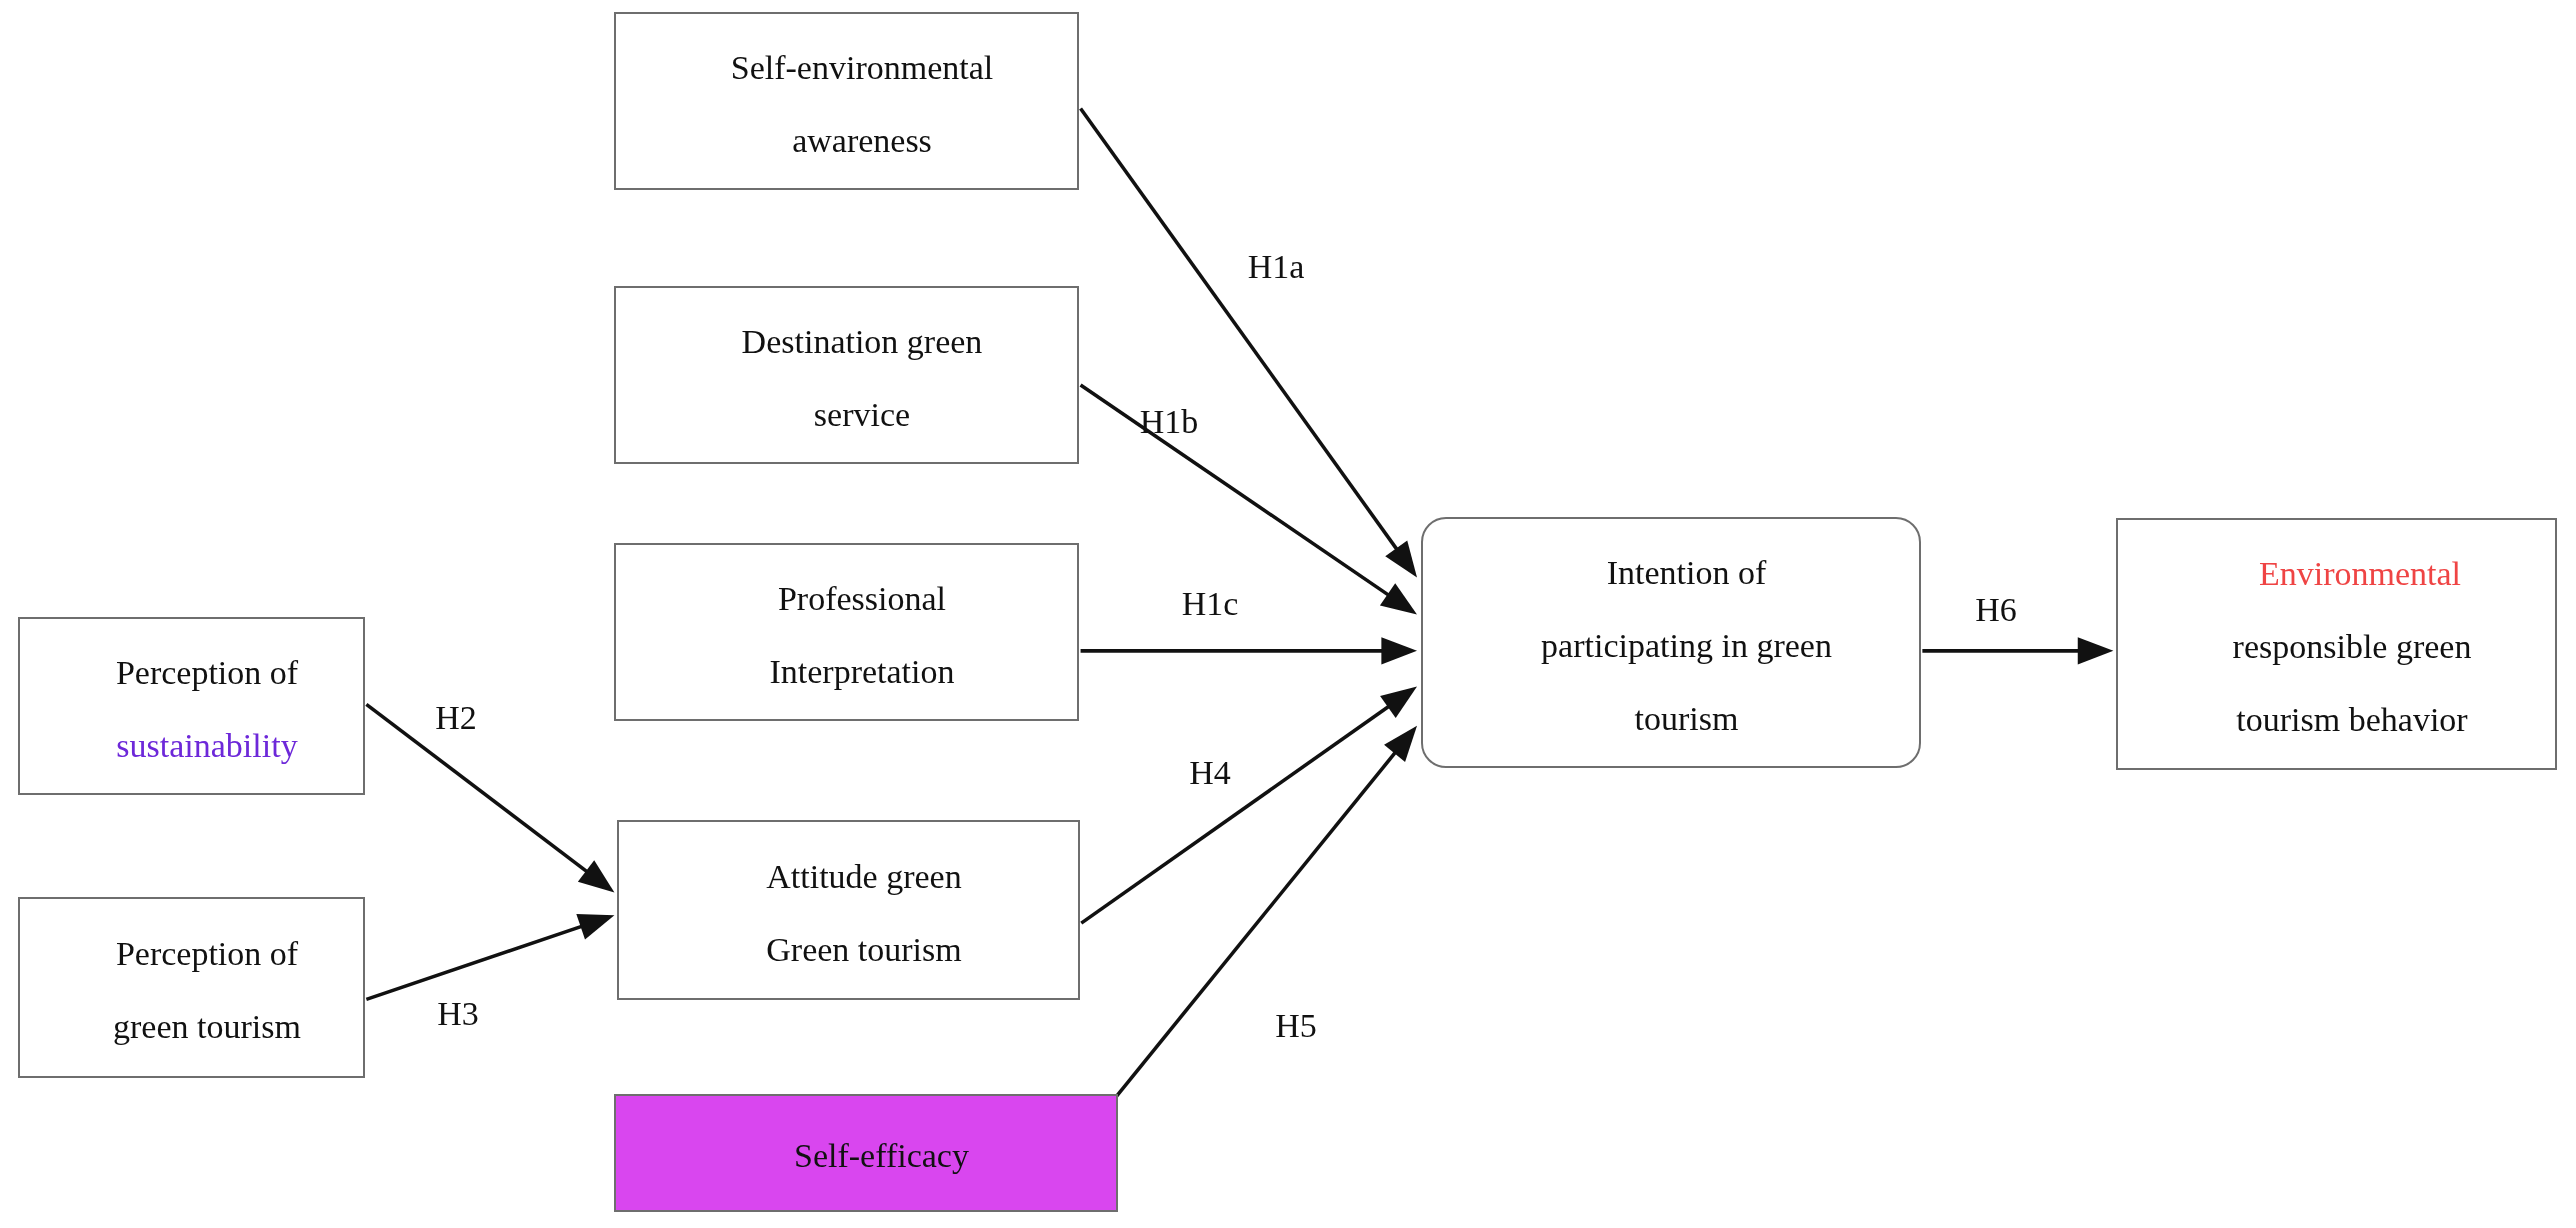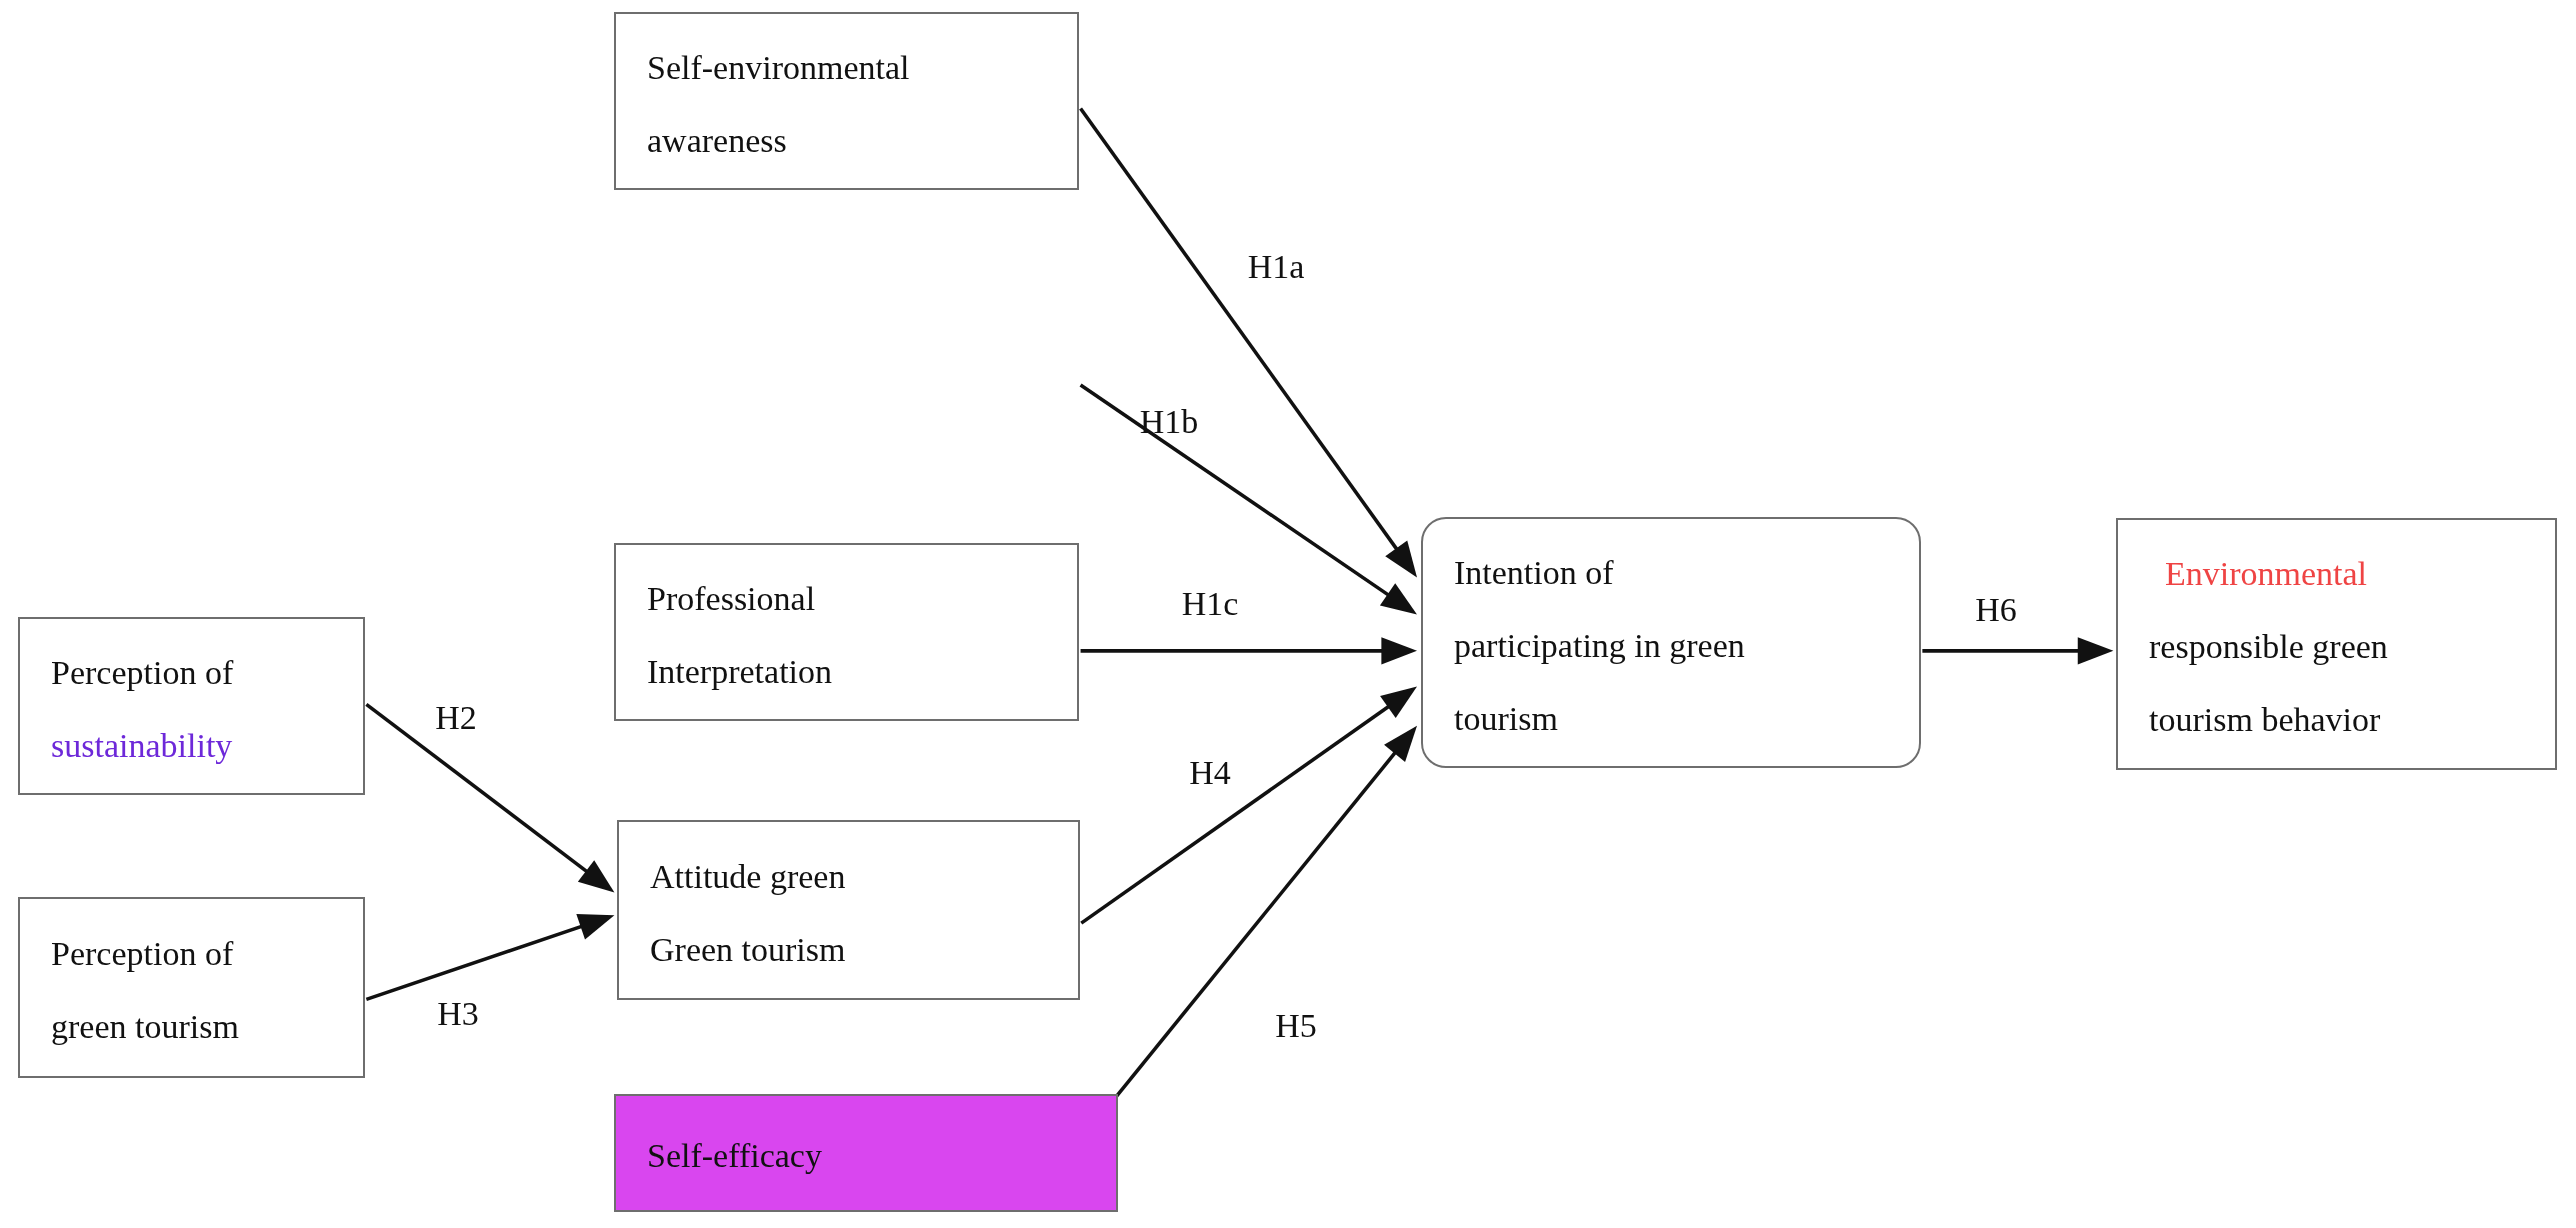--- a/index.html
+++ b/index.html
@@ -25,20 +25,21 @@
   .node {
     position: absolute;
     box-sizing: border-box;
     background: #ffffff;
     border: 2.9px solid #6e6e6e;
     display: flex;
     flex-direction: column;
     justify-content: center;
     padding-left: 31px;
     padding-top: 5.7px;
+    text-align: center;
   }
   .node-line {
     font-size: 34px;
     line-height: 73px;
     color: #111111;
     white-space: nowrap;
   }
   .edge-label {
     position: absolute;
     transform: translate(-50%, -50%);
@@ -65,20 +66,24 @@
       <line x1="514" y1="988" x2="828.5389666220993" y2="1226.6157677822823" stroke="#111111" stroke-width="5"></line>
       <polygon points="862,1252 810.6820933087697,1236.917810078434 833.6487796009906,1206.6435417841428" fill="#111111"></polygon>
       <line x1="514" y1="1402" x2="822.2244112392124" y2="1297.4871249246348" stroke="#111111" stroke-width="5"></line>
       <polygon points="862,1284 820.7494270363972,1318.049819825874 808.5467901998228,1282.0623823756375" fill="#111111"></polygon>
       <line x1="2697" y1="913" x2="2923" y2="913" stroke="#111111" stroke-width="5"></line>
       <polygon points="2965,913 2915,932 2915,894" fill="#111111"></polygon>
     </svg>
 <div class="node" style="left: 614px; top: 12px; width: 465px; height: 178px; border-color: rgb(110, 110, 110); background: rgb(255, 255, 255);">
       <div class="node-line" style="color: rgb(17, 17, 17);">Self-environmental</div>
       <div class="node-line" style="color: rgb(17, 17, 17);">awareness</div>
+    </div>
+    <div class="node" style="left: 614px; top: 286px; width: 465px; height: 178px; border-color: rgb(110, 110, 110); background: rgb(255, 255, 255);">
+      <div class="node-line" style="color: rgb(17, 17, 17);">Destination green</div>
+      <div class="node-line" style="color: rgb(17, 17, 17);">service</div>
     </div>
     <div class="node" style="left: 614px; top: 543px; width: 465px; height: 178px; border-color: rgb(110, 110, 110); background: rgb(255, 255, 255);">
       <div class="node-line" style="color: rgb(17, 17, 17);">Professional</div>
       <div class="node-line" style="color: rgb(17, 17, 17);">Interpretation</div>
     </div>
     <div class="node" style="left: 617px; top: 820px; width: 463px; height: 180px; border-color: rgb(110, 110, 110); background: rgb(255, 255, 255);">
       <div class="node-line" style="color: rgb(17, 17, 17);">Attitude green</div>
       <div class="node-line" style="color: rgb(17, 17, 17);">Green tourism</div>
     </div>
     <div class="node" style="left: 614px; top: 1094px; width: 504px; height: 118px; border-color: rgb(110, 110, 110); background: #d946ef;">

